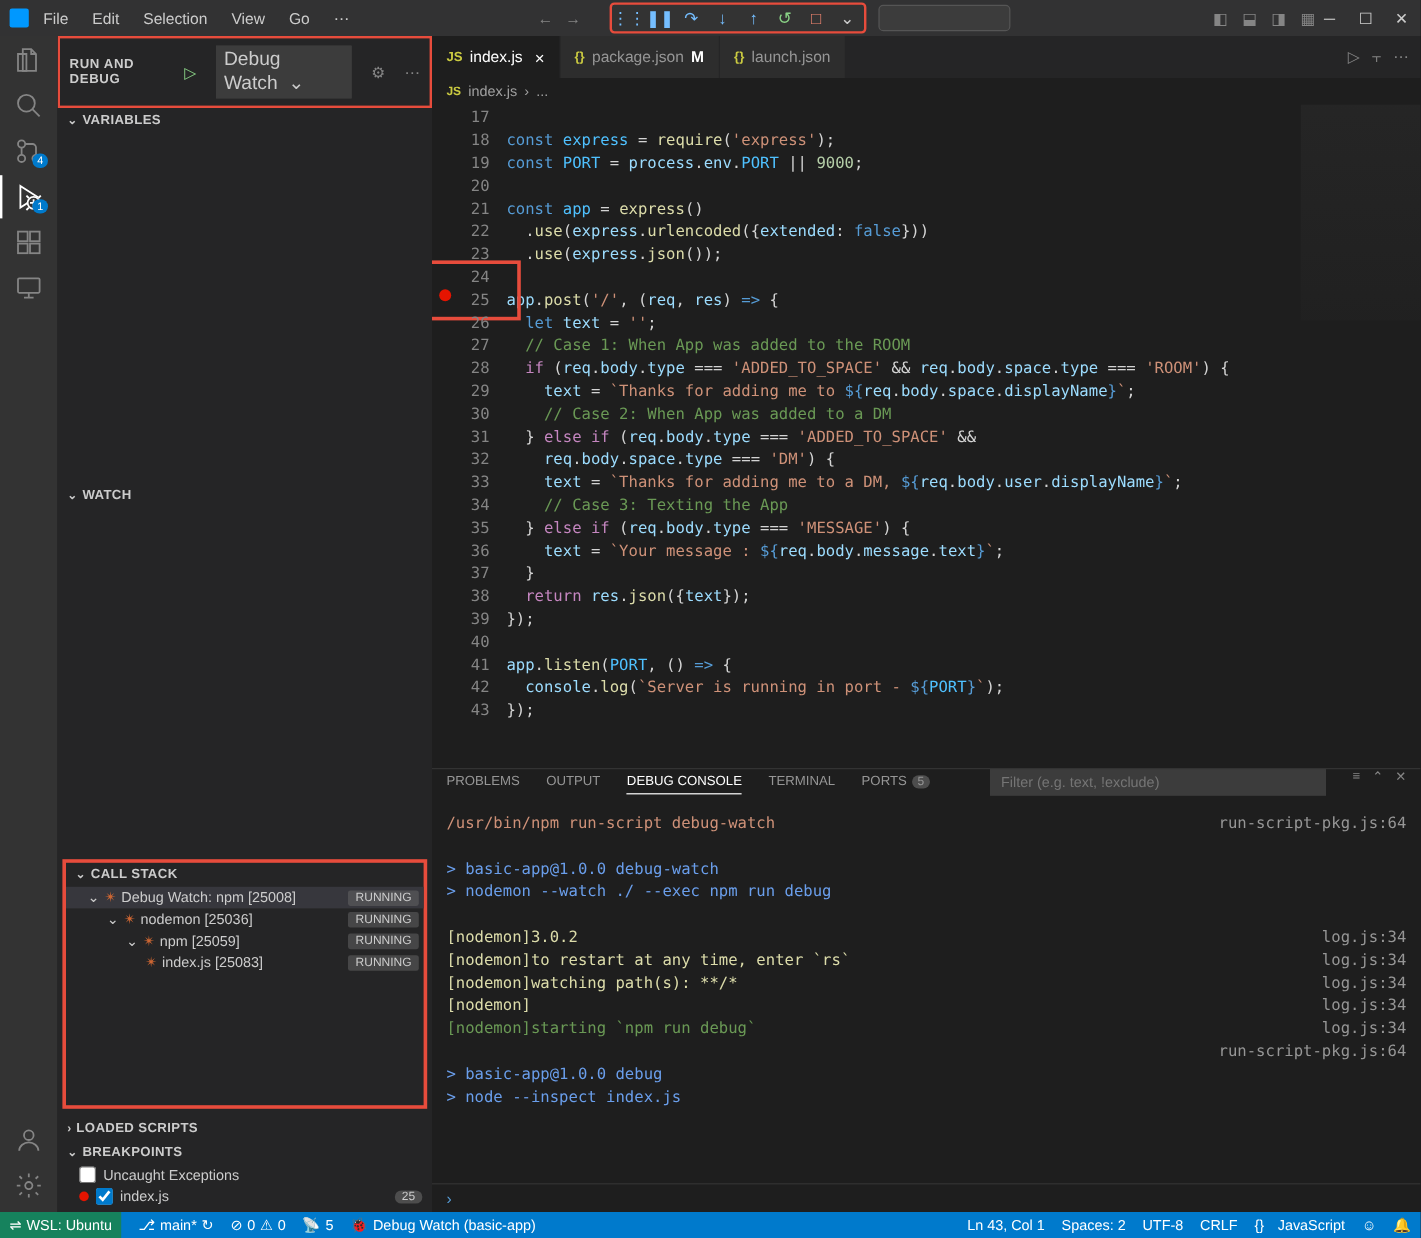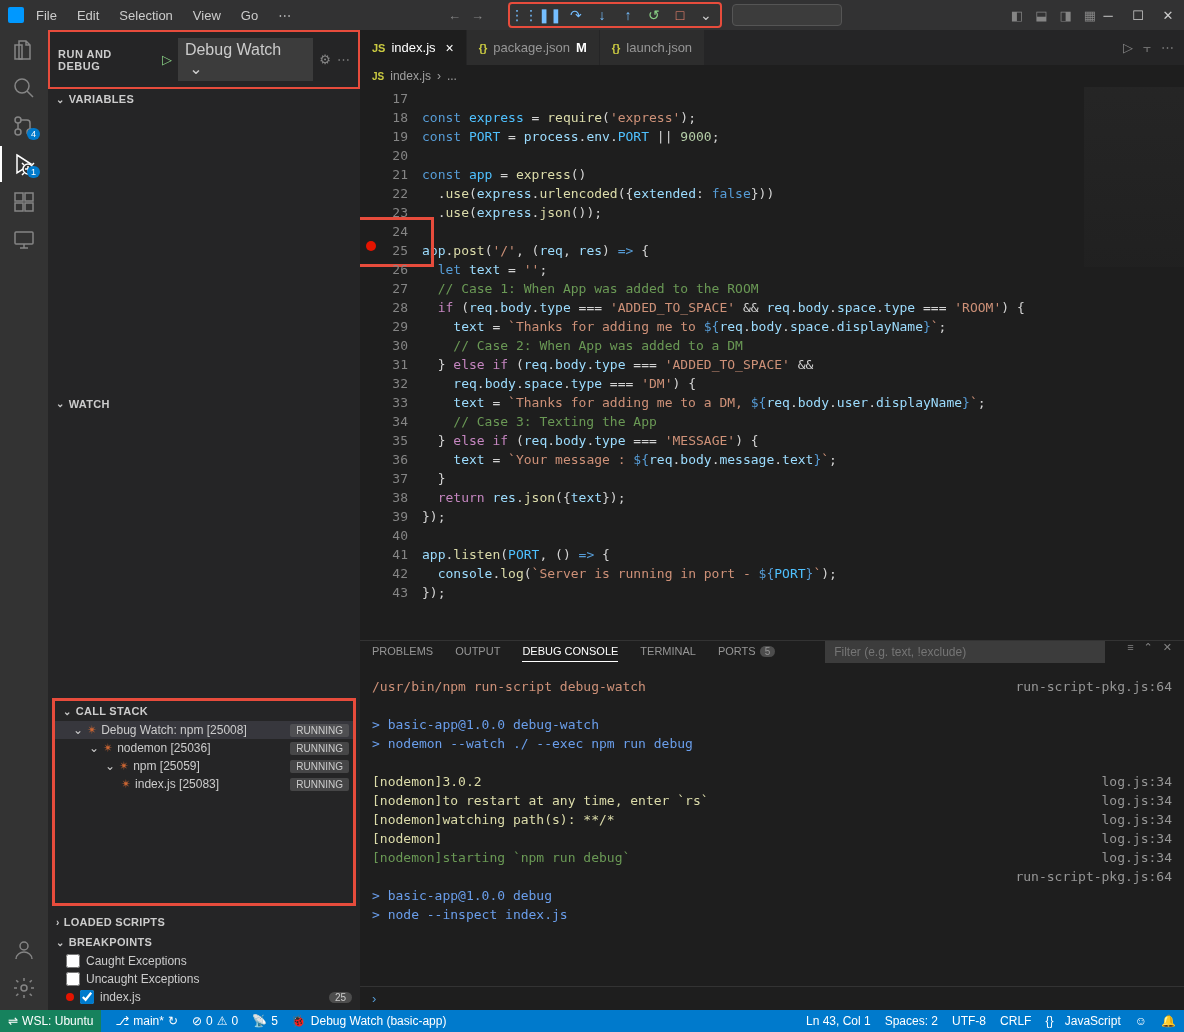--- a/index.html
+++ b/index.html
@@ -21,21 +21,21 @@
 .main { flex: 1; display: flex; overflow: hidden; }
 
 .activitybar { width: 48px; background: #333333; display: flex; flex-direction: column; align-items: center; padding-top: 8px; gap: 14px; }
 .activitybar .icon { width: 24px; height: 24px; color: #858585; display: flex; align-items: center; justify-content: center; font-size: 20px; position: relative; cursor: pointer; }
 .activitybar .icon.active { color: #ffffff; }
 .activitybar .icon.active::before { content: ''; position: absolute; left: -12px; top: -6px; bottom: -6px; width: 2px; background: #ffffff; }
 .activitybar .badge { position: absolute; bottom: -2px; right: -4px; background: #007acc; color: #fff; border-radius: 8px; font-size: 9px; padding: 0 4px; line-height: 12px; min-width: 12px; text-align: center; }
 .activitybar .bottom { margin-top: auto; margin-bottom: 10px; display: flex; flex-direction: column; gap: 14px; align-items: center; }
 
 .sidebar { width: 312px; background: #252526; display: flex; flex-direction: column; overflow: hidden; }
-.sidebar-header { display: flex; align-items: center; padding: 6px 8px; gap: 6px; border: 2px solid #e74c3c; }
+.sidebar-header { display: flex; align-items: center; padding: 6px 8px; gap: 16px; border: 2px solid #e74c3c; }
 .sidebar-header .title { font-size: 11px; font-weight: 600; letter-spacing: 0.5px; }
 .sidebar-header .play { color: #89d185; margin-left: 6px; }
 .sidebar-header .config-select { background: #3c3c3c; border: 1px solid #3c3c3c; padding: 2px 18px 2px 6px; color: #ccc; font-size: 16px; position: relative; }
 .sidebar-header .gear { margin-left: auto; color: #858585; }
 
 .section-header { display: flex; align-items: center; gap: 4px; padding: 4px 8px; font-size: 11px; font-weight: 600; letter-spacing: 0.3px; cursor: pointer; }
 .section-header .chev { font-size: 10px; }
 
 .section-body { flex: 1; }
 .variables-body { height: 348px; }
@@ -267,24 +267,20 @@
     <div class="section-header">
         <span class="chev">›</span>
         <span>LOADED SCRIPTS</span>
       </div>
 
     <div class="section-header">
         <span class="chev">⌄</span>
         <span>BREAKPOINTS</span>
       </div>
     <div class="breakpoints-body">
-      <div class="breakpoint-item">
-          <input type="checkbox" style="">
-          <span>Caught Exceptions</span>
-        </div>
       <div class="breakpoint-item">
           <input type="checkbox" style="">
           <span>Uncaught Exceptions</span>
         </div>
       <div class="breakpoint-item">
           <span class="red-dot"></span>
           <input type="checkbox" checked="" style="accent-color: rgb(0, 122, 204);">
           <span>index.js</span>
           <span class="count">25</span>
         </div>

